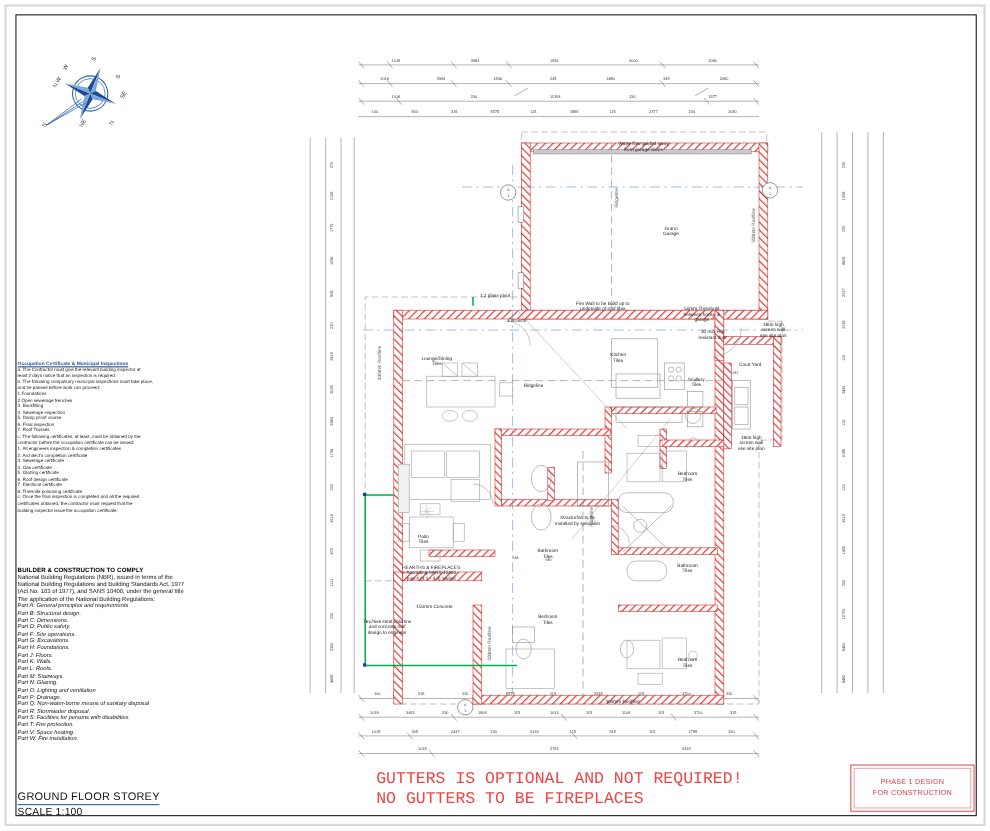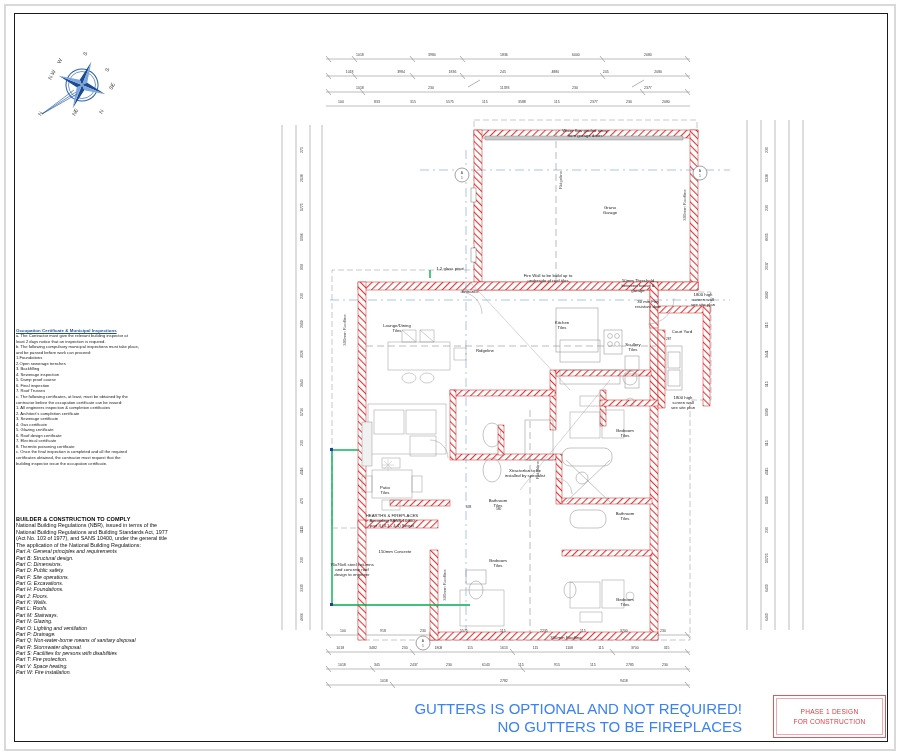--- a/index.html
+++ b/index.html
@@ -17,21 +17,21 @@
   #bc{position:absolute;left:16px;top:516px;width:200px;}
   #bc .h2{font-size:5.6px;font-weight:bold;color:#000;letter-spacing:.1px;}
   #bc .p{font-size:5.4px;line-height:6.6px;color:#111;}
   #bc .part{font-size:5.2px;line-height:6.35px;font-style:italic;color:#111;}
 
   #gftitle{position:absolute;left:16px;top:714px;}
   #gftitle .t1{font-size:10px;color:#111;border-bottom:1.3px solid #2e59a8;display:inline-block;line-height:12px;letter-spacing:.2px;}
   #gftitle .t2{font-size:9.4px;color:#111;line-height:11px;letter-spacing:.2px;}
 
   
-  #banner{position:absolute;left:342px;top:700px;width:400px;text-align:right;color:#3b82f6;font-size:15px;line-height:17.5px;}
+  #banner{position:absolute;left:342px;top:700px;width:400px;text-align:left;color:#ef4444;font-size:15px;line-height:17.5px;font-family:Liberation Mono, monospace;}
   
   #phase{position:absolute;left:773px;top:695px;width:113px;height:43px;border:1.6px solid #e0565c;box-sizing:border-box;padding:2px;}
   #phaseIn{width:100%;height:100%;border:1px solid #f0a9ad;box-sizing:border-box;display:flex;flex-direction:column;align-items:center;justify-content:center;gap:3px;}
   #phase div.l{color:#e23a41;font-size:6.6px;letter-spacing:.2px;}
 
   
   #plan{position:absolute;left:270px;top:30px;width:615px;height:660px;}
   svg{display:block;}
   .lbl{position:absolute;font-size:4.3px;line-height:5.2px;color:#222;text-align:center;white-space:pre;}
 </style>
@@ -135,20 +135,24 @@
         <div class="part">Part P: Drainage.</div>
         <div class="part">Part Q: Non-water-borne means of sanitary disposal</div>
         <div class="part">Part R: Stormwater disposal.</div>
         <div class="part">Part S: Facilities for persons with disabilities</div>
         <div class="part">Part T: Fire protection.</div>
         <div class="part">Part V: Space heating.</div>
         <div class="part">Part W: Fire installation.</div>
       </div>
   </div>
 
+  <div id="gftitle">
+    <div class="t1">GROUND FLOOR STOREY</div>
+    <div class="t2">SCALE 1:100</div>
+  </div>
 
   <div id="banner">
     <div>GUTTERS IS OPTIONAL AND NOT REQUIRED!</div>
     <div>NO GUTTERS TO BE FIREPLACES</div>
   </div>
 
   <div id="phase">
     <div id="phaseIn">
       <div class="l">PHASE 1 DESIGN</div>
       <div class="l">FOR CONSTRUCTION</div>

